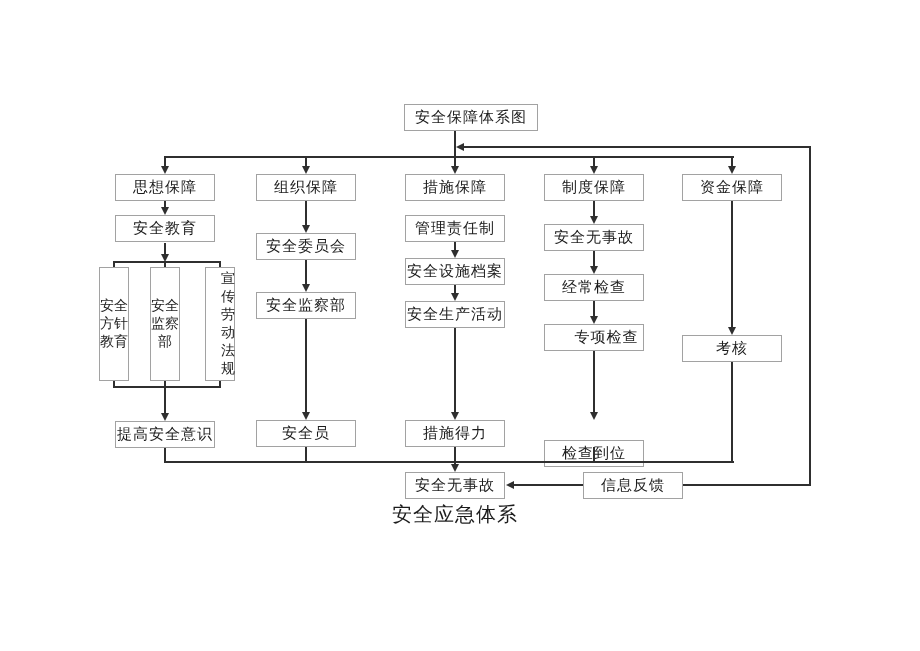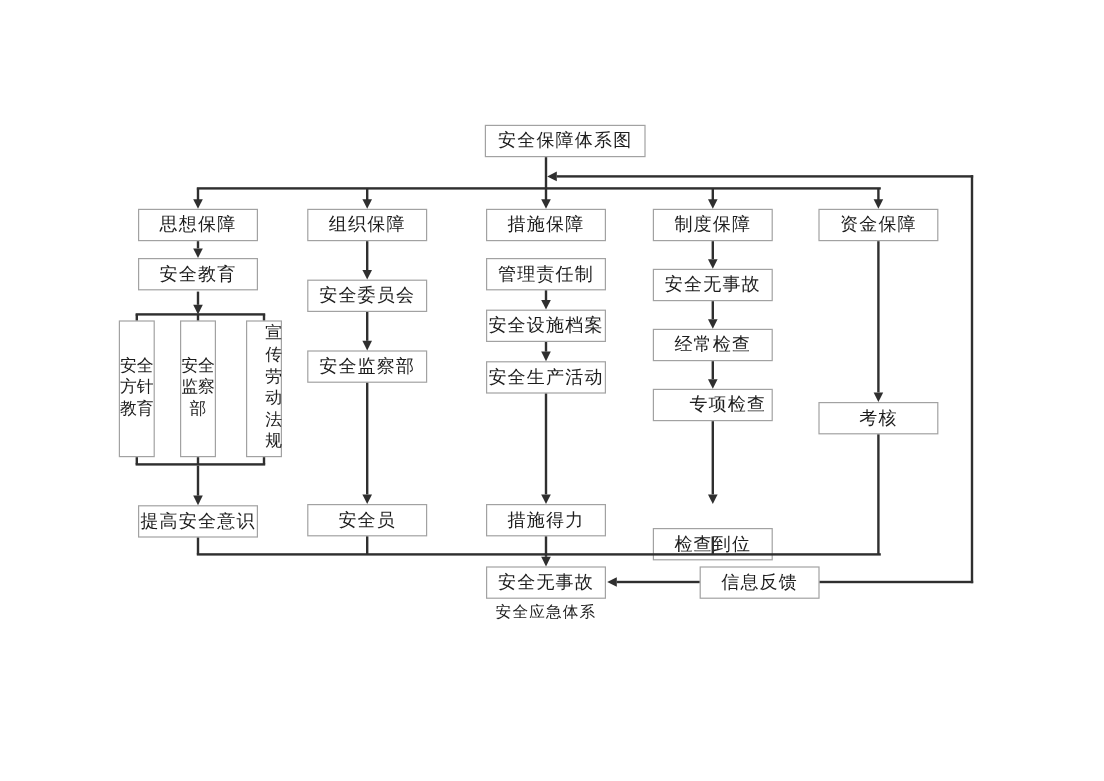--- a/index.html
+++ b/index.html
@@ -13,21 +13,21 @@
         font-size:14px;line-height:18px;word-break:break-all;white-space:normal;
         letter-spacing:0;padding:1px 0;}
   .hline{position:absolute;height:2px;background:#2f2f2f;}
   .vline{position:absolute;width:2px;background:#2f2f2f;}
   .arrow-down{position:absolute;width:0;height:0;
               border-left:4px solid transparent;border-right:4px solid transparent;
               border-top:8px solid #2f2f2f;}
   .arrow-left{position:absolute;width:0;height:0;
               border-top:4px solid transparent;border-bottom:4px solid transparent;
               border-right:8px solid #2f2f2f;}
-  .caption{position:absolute;font-size:13px;letter-spacing:1px;text-align:center;}
+  .caption{position:absolute;font-size:20px;letter-spacing:1px;text-align:center;}
 </style>
 </head>
 <body>
 
 <div id="canvas">
 
   <div class="box" style="left:404px;top:104px;width:134px;height:27px;">安全保障体系图</div>
 
   <div class="box" style="left:115px;top:174px;width:100px;height:27px;">思想保障</div>
   <div class="box" style="left:256px;top:174px;width:100px;height:27px;">组织保障</div>

